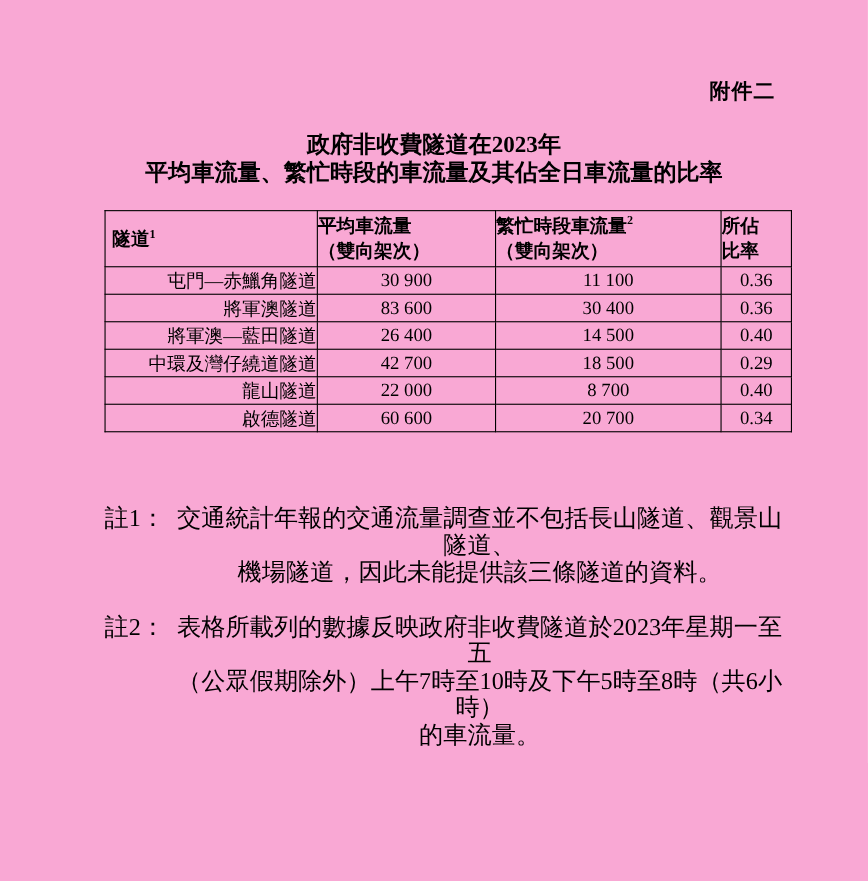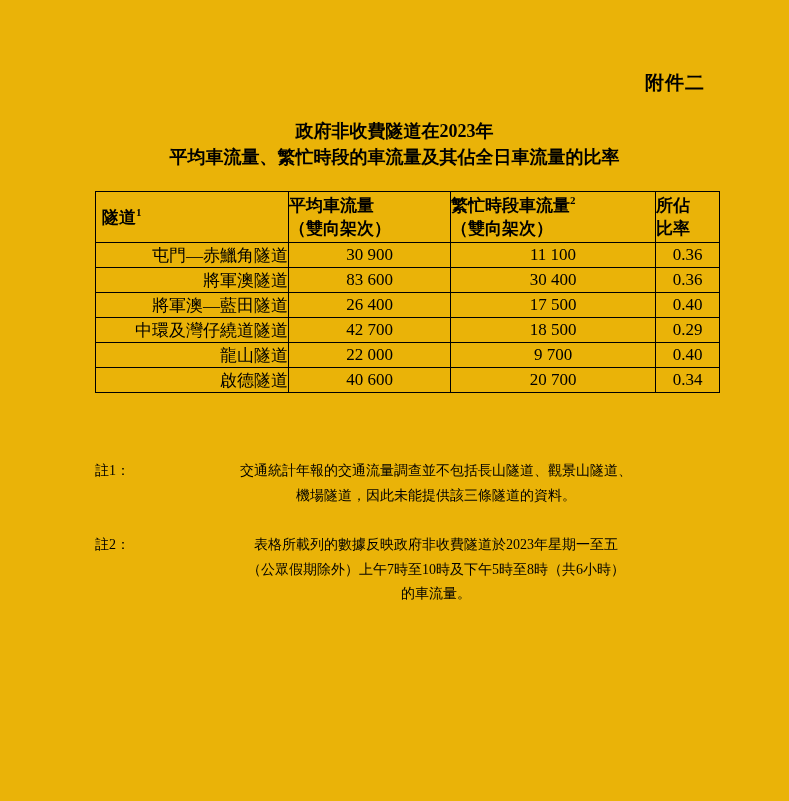--- a/index.html
+++ b/index.html
@@ -1,40 +1,40 @@
 <!DOCTYPE html>
 <html><head>
 <meta charset="utf-8">
 <style>
   * { margin: 0; padding: 0; box-sizing: border-box; }
   html, body { background: #ffffff; }
   .page {
     position: relative;
     width: 789px;
     height: 801px;
-    background: #eab308;
+    background: #f9a8d4;
     color: #000000;
     font-family: "Liberation Serif", "DejaVu Serif", serif;
     overflow: hidden;
   }
   .appendix {
     position: absolute;
     top: 70px;
     right: 84px;
     font-size: 19px;
     font-weight: bold;
     letter-spacing: 1px;
   }
   .title-block {
     position: absolute;
     top: 118px;
     left: 0;
     width: 100%;
     text-align: center;
-    font-size: 18px;
+    font-size: 21px;
     font-weight: bold;
     line-height: 26px;
   }
   table.traffic {
     position: absolute;
     top: 191px;
     left: 95px;
     width: 624px;
     border-collapse: collapse;
     table-layout: fixed;
@@ -70,21 +70,21 @@
     line-height: 0;
     vertical-align: baseline;
     position: relative;
     top: -7px;
   }
   .notes {
     position: absolute;
     top: 459px;
     left: 95px;
     width: 625px;
-    font-size: 14px;
+    font-size: 22px;
     line-height: 24.5px;
   }
   .note { display: flex; margin-bottom: 25px; }
   .note-label { flex: 0 0 57px; }
   .note-body { flex: 1 1 auto; text-align: center; }
 </style>
 </head>
 <body>
 
 <div class="page">
@@ -120,38 +120,38 @@
       </tr>
       <tr>
         <td class="left">將軍澳隧道</td>
         <td>83 600</td>
         <td>30 400</td>
         <td>0.36</td>
       </tr>
       <tr>
         <td class="left">將軍澳—藍田隧道</td>
         <td>26 400</td>
-        <td>17 500</td>
+        <td>14 500</td>
         <td>0.40</td>
       </tr>
       <tr>
         <td class="left">中環及灣仔繞道隧道</td>
         <td>42 700</td>
         <td>18 500</td>
         <td>0.29</td>
       </tr>
       <tr>
         <td class="left">龍山隧道</td>
         <td>22 000</td>
-        <td>9 700</td>
+        <td>8 700</td>
         <td>0.40</td>
       </tr>
       <tr>
         <td class="left">啟德隧道</td>
-        <td>40 600</td>
+        <td>60 600</td>
         <td>20 700</td>
         <td>0.34</td>
       </tr>
     </tbody>
   </table>
 
   <div class="notes">
     <div class="note">
       <div class="note-label">註1：</div>
       <div class="note-body">

